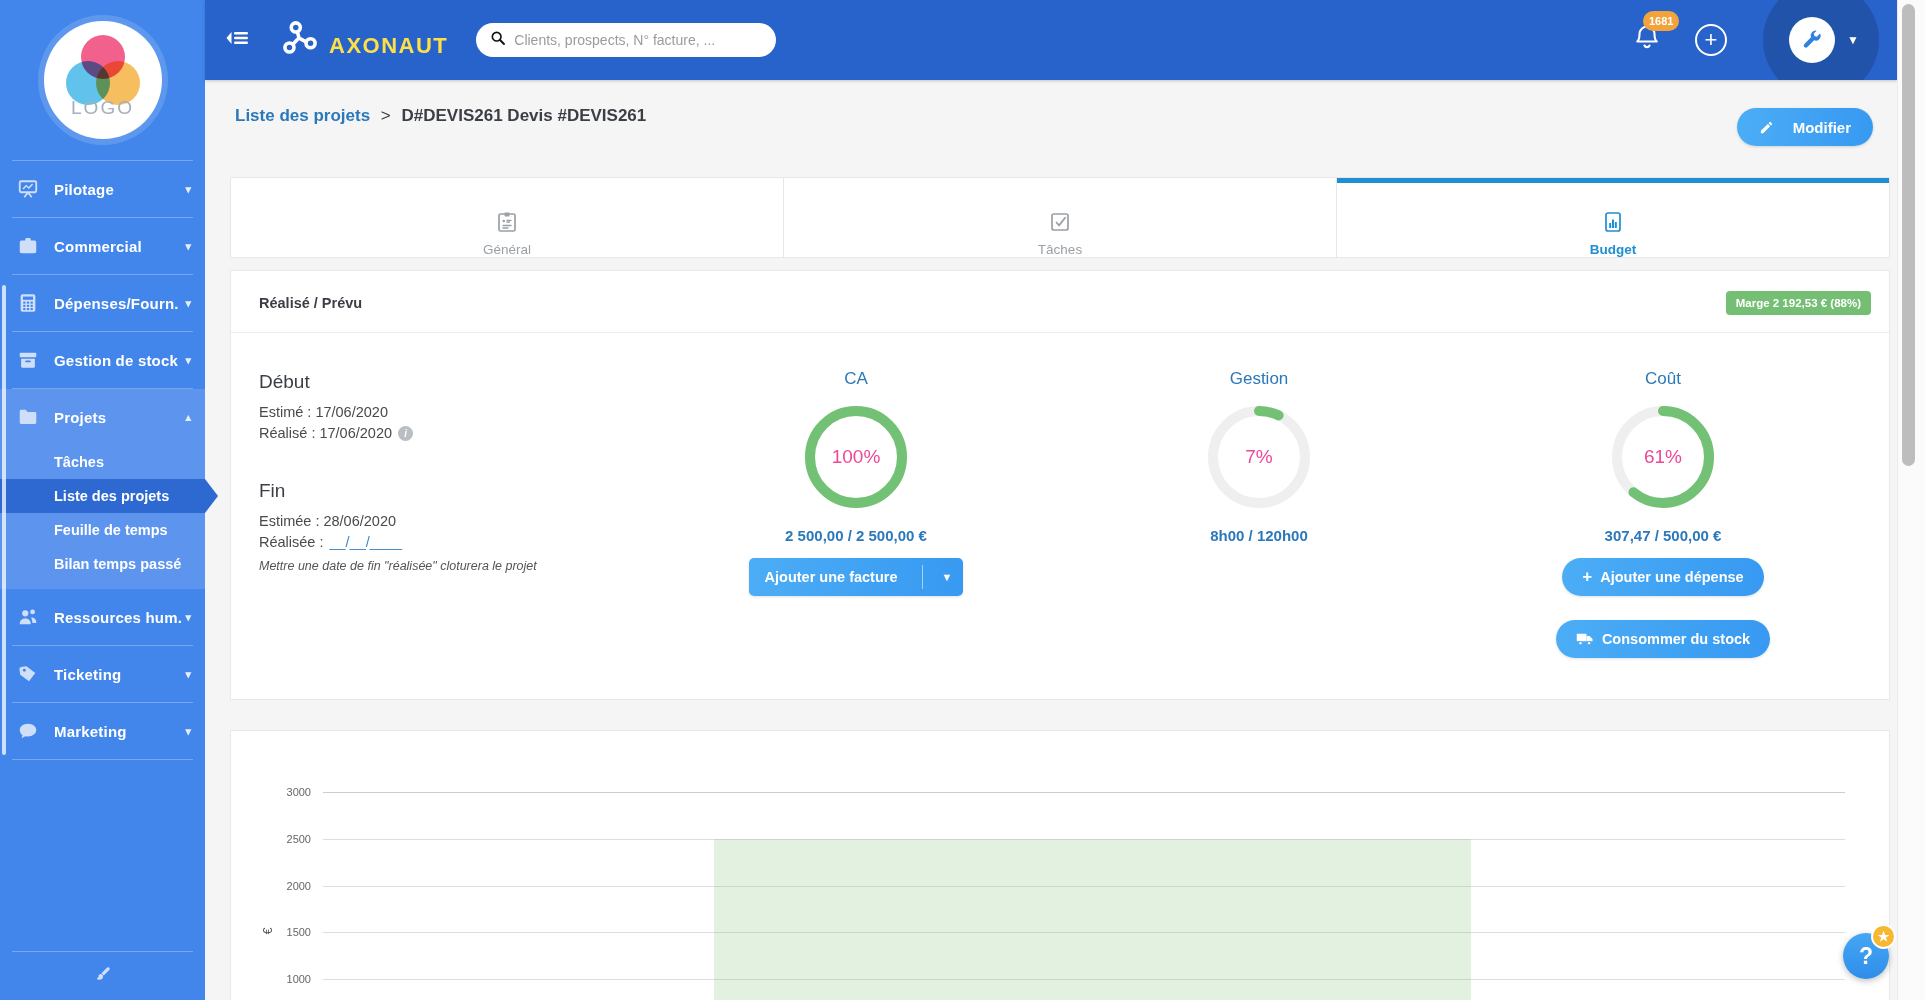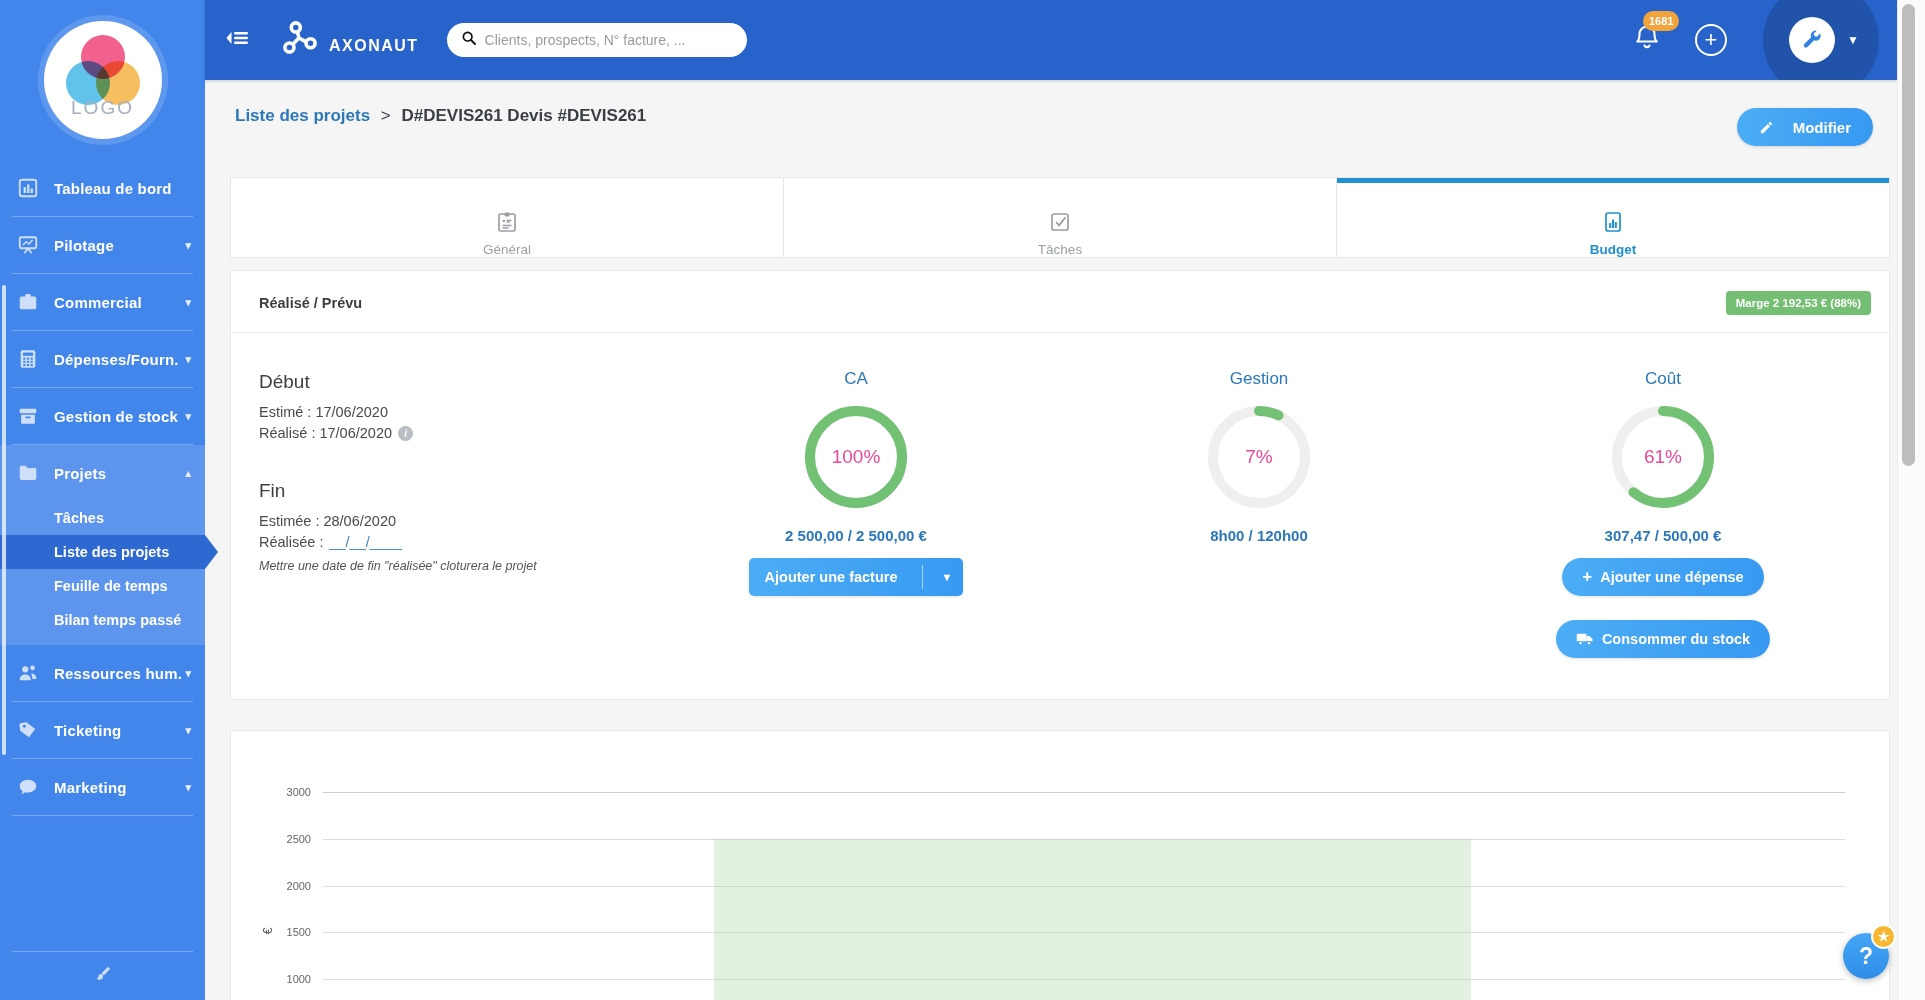--- a/index.html
+++ b/index.html
@@ -25,21 +25,21 @@
   .side-sub.active { background:#2e69d1; }
   .side-sub.active::after { content:''; position:absolute; left:205px; top:0; width:0; height:0; border-top:17px solid transparent; border-bottom:17px solid transparent; border-left:13px solid #2e69d1; }
   .side-bottom { position:absolute; bottom:0; left:0; right:0; }
   .brush-row { height:48px; display:flex; align-items:center; justify-content:center; }
   .side-scrollthumb { position:absolute; left:2px; top:285px; width:4px; height:470px; background:rgba(255,255,255,.75); border-radius:2px; }
 
   
   .topbar { position:absolute; left:205px; top:0; width:1692px; height:80px; background:#2763ca; display:flex; align-items:center; z-index:6; overflow:hidden; box-shadow:0 1px 3px rgba(0,0,0,.2); }
   .collapse-btn { margin-left:20px; cursor:pointer; }
   .brand { display:flex; align-items:center; margin-left:30px; cursor:pointer; }
-  .brand-name { color:#ffffff; font-size:16px; font-weight:bold; letter-spacing:1.5px; margin-left:10px;margin-top:12px; }
+  .brand-name { color:#fde047; font-size:22px; font-weight:bold; letter-spacing:1.5px; margin-left:10px;margin-top:12px; }
   .searchbox { margin-left:28px; width:300px; height:34px; background:#fff; border-radius:17px; display:flex; align-items:center; padding:0 14px; }
   .searchbox input { border:none; outline:none; flex:1; font-size:14px; margin-left:8px; color:#444; font-family:"Liberation Sans", sans-serif; }
   .searchbox input::placeholder { color:#9b9b9b; }
   .topbar-right { margin-left:auto; display:flex; align-items:center; height:80px; position:relative; }
   .bell-wrap { position:relative; margin-right:34px; cursor:pointer; }
   .notif-badge { position:absolute; top:-12px; left:10px; background:#f2a33c; color:#fff; font-size:11px; font-weight:bold; border-radius:11px; padding:4px 6px; }
   .plus-circle { width:32px; height:32px; border:2px solid #fff; border-radius:50%; color:#fff; font-size:22px; line-height:28px; text-align:center; font-weight:300; margin-right:40px; cursor:pointer; }
   .avatar-zone { position:relative; width:130px; height:80px; display:flex; align-items:center; }
   .avatar-bg { position:absolute; left:-4px; top:-18px; width:116px; height:116px; border-radius:50%; background:rgba(0,0,0,.16); }
   .avatar { position:relative; width:46px; height:46px; background:#fff; border-radius:50%; margin-left:22px; display:flex; align-items:center; justify-content:center; cursor:pointer; }
@@ -109,31 +109,20 @@
 <nav class="sidebar">
   <div class="logo-wrap">
     <div class="logo-circle">
       <div class="venn pink"></div>
       <div class="venn cyan"></div>
       <div class="venn orange"></div>
       <div class="logo-text">LOGO</div>
     </div>
   </div>
 
-  <div class="side-item">
-    <span class="s-icon">
-      <svg width="22" height="22" viewBox="0 0 24 24">
-          <rect x="3" y="3" width="18" height="18" rx="2.5" fill="none" stroke="#cfdffa" stroke-width="2"></rect>
-          <rect x="7.2" y="11" width="2.6" height="6.5" fill="#cfdffa"></rect>
-          <rect x="11" y="8" width="2.6" height="9.5" fill="#cfdffa"></rect>
-          <rect x="14.8" y="12.5" width="2.6" height="5" fill="#cfdffa"></rect>
-        </svg>
-    </span>
-    <span class="s-label">Tableau de bord</span>
-  </div>
   <div class="side-divider"></div>
 
   <div class="side-item">
     <span class="s-icon">
       <svg width="22" height="22" viewBox="0 0 24 24">
           <rect x="3" y="3.5" width="18" height="12" rx="1.5" fill="none" stroke="#cfdffa" stroke-width="2"></rect>
           <polyline points="6.5,12 10,8.5 13,11 17,6.5" fill="none" stroke="#cfdffa" stroke-width="1.6"></polyline>
           <path d="M12 15.5 L8 21 M12 15.5 L16 21 M12 15.5 V18" stroke="#cfdffa" stroke-width="1.8" fill="none"></path>
         </svg>
     </span>

